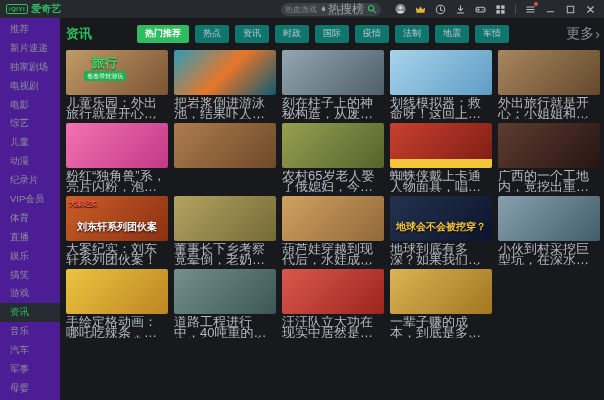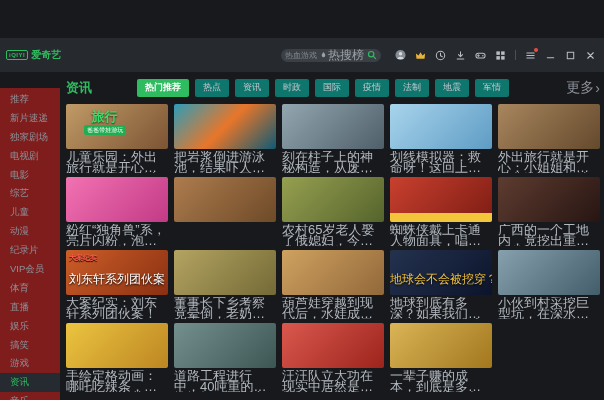--- a/index.html
+++ b/index.html
@@ -4,55 +4,55 @@
 <style>
   html,body{margin:0;padding:0;}
   body{
     width:604px;height:400px;overflow:hidden;
     background:#17191d;
     font-family:"Liberation Sans","DejaVu Sans",sans-serif;
     -webkit-font-smoothing:antialiased;
     user-select:none;
   }
   
-  .titlebar{height:34px;background:#26292e;display:flex;align-items:center;padding:0 6px;gap:4px;margin-top:38px;}
+  .titlebar{height:18px;background:#26292e;display:flex;align-items:center;padding:0 6px;gap:4px;}
   .logo{display:flex;align-items:center;gap:3px;}
   .logo-mark{border:1px solid #2fbb5f;color:#2fbb5f;font-size:6px;font-weight:bold;line-height:1;padding:1px 2px;border-radius:2px;letter-spacing:.5px;}
   .logo-text{color:#2fbb5f;font-size:10px;font-weight:bold;}
   .search{margin-left:auto;width:92px;height:13px;background:#3b4046;border-radius:7px;display:flex;align-items:center;padding:0 4px;gap:2px;}
   .search input{flex:1;min-width:0;background:transparent;border:none;outline:none;color:#9aa0a6;font-size:8px;padding:0;font-family:inherit;}
   .search input::placeholder{color:#83898f;}
   .hot{display:flex;align-items:center;gap:1px;color:#9aa0a6;font-size:12px;white-space:nowrap;}
   .tb-icons{display:flex;align-items:center;gap:9px;margin-left:10px;margin-right:2px;}
   .tb-ic{position:relative;width:11px;height:11px;display:flex;align-items:center;justify-content:center;cursor:pointer;}
   .tb-ic svg{display:block;}
   .tb-sep{width:1px;height:10px;background:#4a5056;}
   .dot{position:absolute;right:-2px;top:-2px;width:4px;height:4px;border-radius:50%;background:#e84e40;}
   
   .main{display:flex;height:382px;}
-  .sidebar{width:60px;background:#7f1d1d;padding-top:2px;box-sizing:border-box;flex:none;margin-top:16px;}
+  .sidebar{width:60px;background:#4c1d95;padding-top:2px;box-sizing:border-box;flex:none;}
   .side-item{height:18.9px;line-height:18.9px;padding-left:10px;font-size:9.5px;color:#8b9198;cursor:pointer;white-space:nowrap;overflow:hidden;}
   .side-item.active{color:#2fbb5f;background:#262b31;}
   .content{flex:1;padding:5px 4px 0 6px;box-sizing:border-box;overflow:hidden;}
   
   .tabrow{display:flex;align-items:center;gap:6px;height:21px;}
   .section-title{color:#2fbb5f;font-size:13px;font-weight:bold;margin-right:3px;}
   .tab{background:#0f766e;color:#c3c8cd;font-size:9px;padding:2.5px 8px;border-radius:2px;cursor:pointer;white-space:nowrap;}
   .tab.active{background:#2fbb5f;color:#fff;font-weight:bold;}
   .more{margin-left:auto;color:#8b9198;font-size:14px;cursor:pointer;display:flex;align-items:center;gap:1px;justify-content:space-between;}
   
   .grid{margin-top:6px;display:grid;grid-template-columns:repeat(5,102px);gap:4px 6px;}
   .card{width:102px;cursor:pointer;}
   .thumb{height:45px;border-radius:2px;position:relative;overflow:hidden;}
   .card-title{margin-top:2px;font-size:13px;line-height:11px;height:22px;color:#b3b9bf;overflow:hidden;display:-webkit-box;-webkit-line-clamp:2;-webkit-box-orient:vertical;word-break:break-all;}
   .card-title.green{color:#2fbb5f;}
   .stamp{position:absolute;left:25%;top:4px;color:#35e06a;font-weight:bold;font-size:13px;text-shadow:0 1px 2px rgba(0,0,0,.7);}
   .stamp-sub{position:absolute;left:18%;top:21px;background:#1faf52;color:#fff;font-size:6px;line-height:1;padding:2px 3px;border-radius:2px;white-space:nowrap;}
   .badge{position:absolute;left:3px;top:3px;color:#ff5a4a;font-size:7px;font-weight:bold;text-shadow:0 1px 1px #000;}
-  .caption{position:absolute;left:0;right:0;bottom:7px;text-align:center;font-size:12px;font-weight:normal;color:#fff;text-shadow:0 1px 2px #000;white-space:nowrap;overflow:hidden;}
+  .caption{position:absolute;left:0;right:0;bottom:7px;text-align:center;font-size:10px;font-weight:bold;color:#fff;text-shadow:0 1px 2px #000;white-space:nowrap;overflow:hidden;}
   .band{position:absolute;left:0;right:0;bottom:0;height:9px;}
 </style>
 </head>
 <body>
 
 <div class="titlebar">
   <div class="logo">
     <span class="logo-mark">iQIYI</span>
     <span class="logo-text">爱奇艺</span>
   </div>

